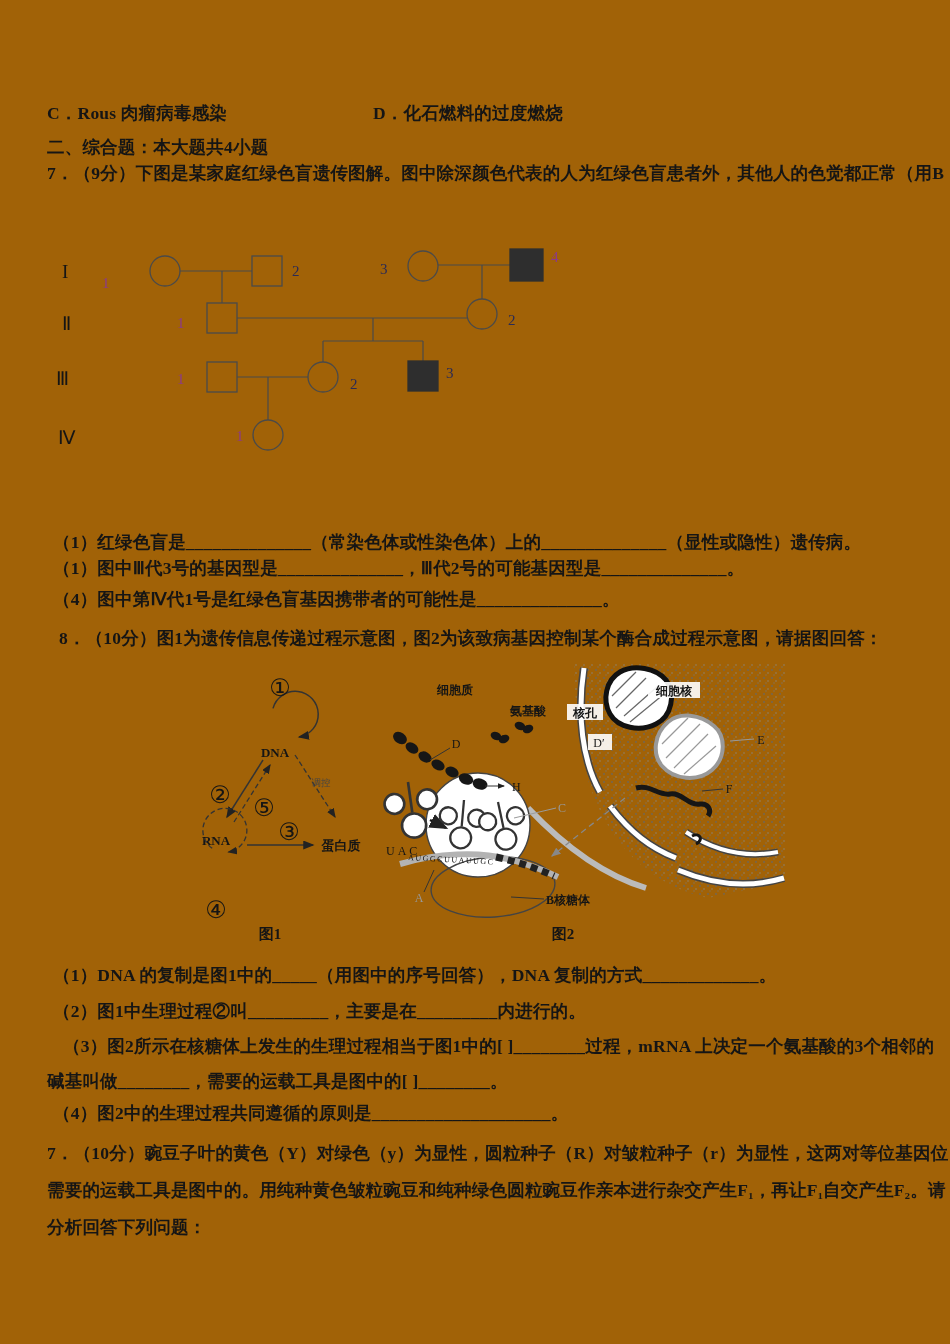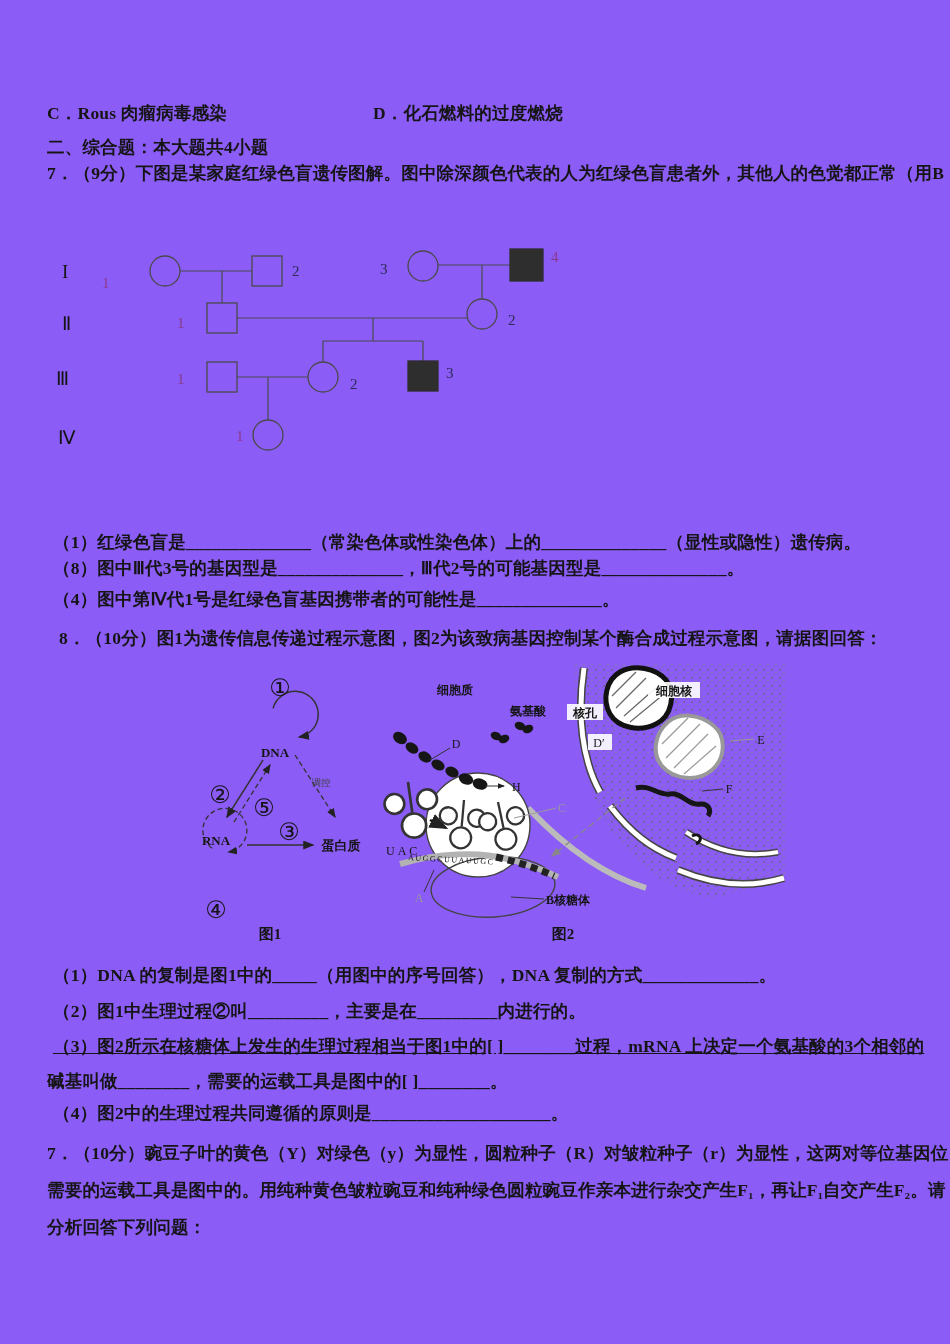--- a/index.html
+++ b/index.html
@@ -1,17 +1,17 @@
 <!DOCTYPE html>
 <html><head>
 <meta charset="utf-8">
 <style>
   html,body{margin:0;padding:0;background:#e8e8e8;}
   .page{
-    position:relative;width:950px;height:1344px;background:#8b5cf6;
+    position:relative;width:950px;height:1344px;background:#a16207;
     font-family:"Liberation Serif", serif;font-weight:bold;color:#151515;
     overflow:hidden;margin:0 auto;
   }
   .line{position:absolute;white-space:nowrap;font-size:17.5px;letter-spacing:0.2px;}
   .fig{position:absolute;}
   svg text{font-family:"Liberation Serif", serif;fill:#151515;}
   .gen{font-size:19px;font-weight:normal;}
   .num{font-size:15px;font-weight:normal;}
   .num-purple{fill:#8B3A8B;}
   .num-navy{fill:#2B2B55;}
@@ -78,21 +78,21 @@
     <text class="num num-purple" x="511" y="24">4</text>
     <text class="num num-purple" x="137" y="90">1</text>
     <text class="num num-navy" x="468" y="87">2</text>
     <text class="num num-purple" x="137" y="146">1</text>
     <text class="num num-navy" x="310" y="151">2</text>
     <text class="num num-navy" x="406" y="140">3</text>
     <text class="num num-purple" x="196" y="203">1</text>
   </svg>
 
   <div class="line" style="top:486px;left:53px;margin-top:44px;">（1）红绿色盲是______________（常染色体或性染色体）上的______________（显性或隐性）遗传病。</div>
-  <div class="line" style="top:556px;left:53px;">（8）图中Ⅲ代3号的基因型是______________，Ⅲ代2号的可能基因型是______________。</div>
+  <div class="line" style="top:556px;left:53px;">（1）图中Ⅲ代3号的基因型是______________，Ⅲ代2号的可能基因型是______________。</div>
   <div class="line" style="top:587px;left:53px;">（4）图中第Ⅳ代1号是红绿色盲基因携带者的可能性是______________。</div>
 
   <div class="line" style="top:626px;left:47px;margin-left:12px;">8．（10分）图1为遗传信息传递过程示意图，图2为该致病基因控制某个酶合成过程示意图，请据图回答：</div>
 
   <svg class="fig" style="top:665px;left:185px;" width="215" height="285" viewBox="0 0 215 285">
     <defs>
       <marker id="ah" markerWidth="9" markerHeight="8" refX="6.5" refY="3" orient="auto">
         <path d="M0,0 L7.5,3 L0,6 Z" fill="#222"></path>
       </marker>
     </defs>
@@ -232,21 +232,21 @@
     <text class="f2-label" x="168" y="244" text-anchor="start">B核糖体</text>
     <text class="f2-letter" x="221" y="87" text-anchor="middle">D′</text>
     <text class="f2-letter" x="383" y="84" text-anchor="middle">E</text>
     <text class="f2-letter" x="351" y="133" text-anchor="middle">F</text>
 
     <text class="cap" x="185" y="279" text-anchor="middle">图2</text>
   </svg>
 
   <div class="line" style="top:963px;left:53px;">（1）DNA 的复制是图1中的_____（用图中的序号回答），DNA 复制的方式_____________。</div>
   <div class="line" style="top:999px;left:53px;">（2）图1中生理过程②叫_________，主要是在_________内进行的。</div>
-  <div class="line" style="top:1034px;left:53px;text-decoration:underline;">（3）图2所示在核糖体上发生的生理过程相当于图1中的[ ]________过程，mRNA 上决定一个氨基酸的3个相邻的</div>
+  <div class="line" style="top:1034px;left:63px;">（3）图2所示在核糖体上发生的生理过程相当于图1中的[ ]________过程，mRNA 上决定一个氨基酸的3个相邻的</div>
   <div class="line" style="top:1069px;left:47px;">碱基叫做________，需要的运载工具是图中的[ ]________。</div>
   <div class="line" style="top:1101px;left:53px;">（4）图2中的生理过程共同遵循的原则是____________________。</div>
 
   <div class="line" style="top:1141px;left:47px;">7．（10分）豌豆子叶的黄色（Y）对绿色（y）为显性，圆粒种子（R）对皱粒种子（r）为显性，这两对等位基因位</div>
   <div class="line" style="top:1178px;left:47px;">需要的运载工具是图中的。用纯种黄色皱粒豌豆和纯种绿色圆粒豌豆作亲本进行杂交产生F₁，再让F₁自交产生F₂。请</div>
   <div class="line" style="top:1215px;left:47px;">分析回答下列问题：</div>
 
 </div>
 
 </body></html>

